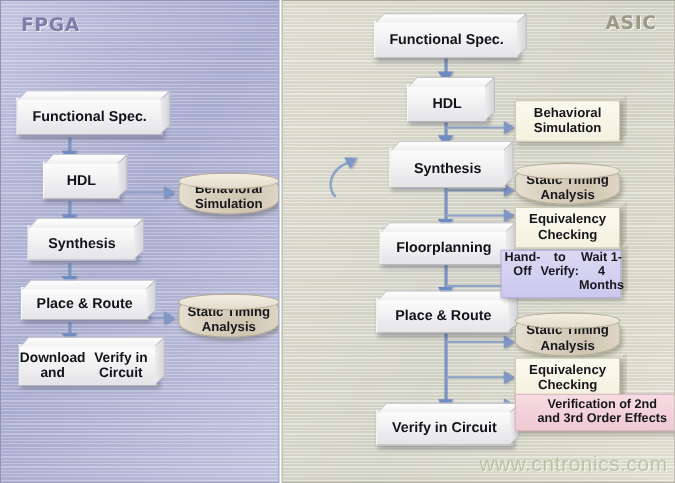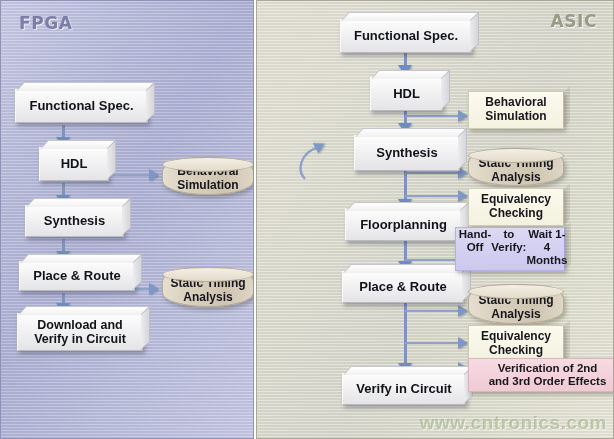--- a/index.html
+++ b/index.html
@@ -137,21 +137,21 @@
     position:absolute;width:0;height:0;
     border-top:6px solid transparent;border-bottom:6px solid transparent;
     border-left:10px solid #7f97c6;
     filter:drop-shadow(1px 1px 1px rgba(40,50,80,.35));
   }
   .curve{position:absolute;overflow:visible;pointer-events:none;}
 
   
   #watermark{
     position:absolute;right:6px;bottom:4px;
-    font-size:19px;font-weight:bold;letter-spacing:.5px;
+    font-size:19px;font-weight:normal;letter-spacing:.5px;
     color:rgba(150,168,120,.55);
     text-shadow:1px 1px 0 rgba(255,255,255,.55);
     font-family:"Liberation Sans","DejaVu Sans",sans-serif;
     white-space:nowrap;
   }
 </style>
 </head>
 <body>
 
 <div id="stage">
@@ -187,21 +187,21 @@
     </div>
 
     <div class="box" style="left:24px;top:204px;width:99px;height:32px;font-size:13px;">
       <span>Synthesis</span>
     </div>
 
     <div class="box" style="left:18px;top:260px;width:116px;height:30px;font-size:13px;">
       <span>Place &amp; Route</span>
     </div>
 
-    <div class="box" style="left:16px;top:312px;width:126px;height:38px;font-size:12.5px;flex-direction:column;">
+    <div class="box" style="left:16px;top:312px;width:126px;height:38px;font-size:12.5px;flex-direction:row;">
       <span>Download and</span>
       <span>Verify in Circuit</span>
     </div>
 
     <div class="cyl" style="left:161px;top:156px;width:92px;height:38px;font-size:12px;flex-direction:column;padding-top:6px;">
       <span>Behavioral</span>
       <span>Simulation</span>
     </div>
 
     <div class="cyl" style="left:161px;top:266px;width:92px;height:40px;font-size:12px;flex-direction:column;padding-top:7px;">

